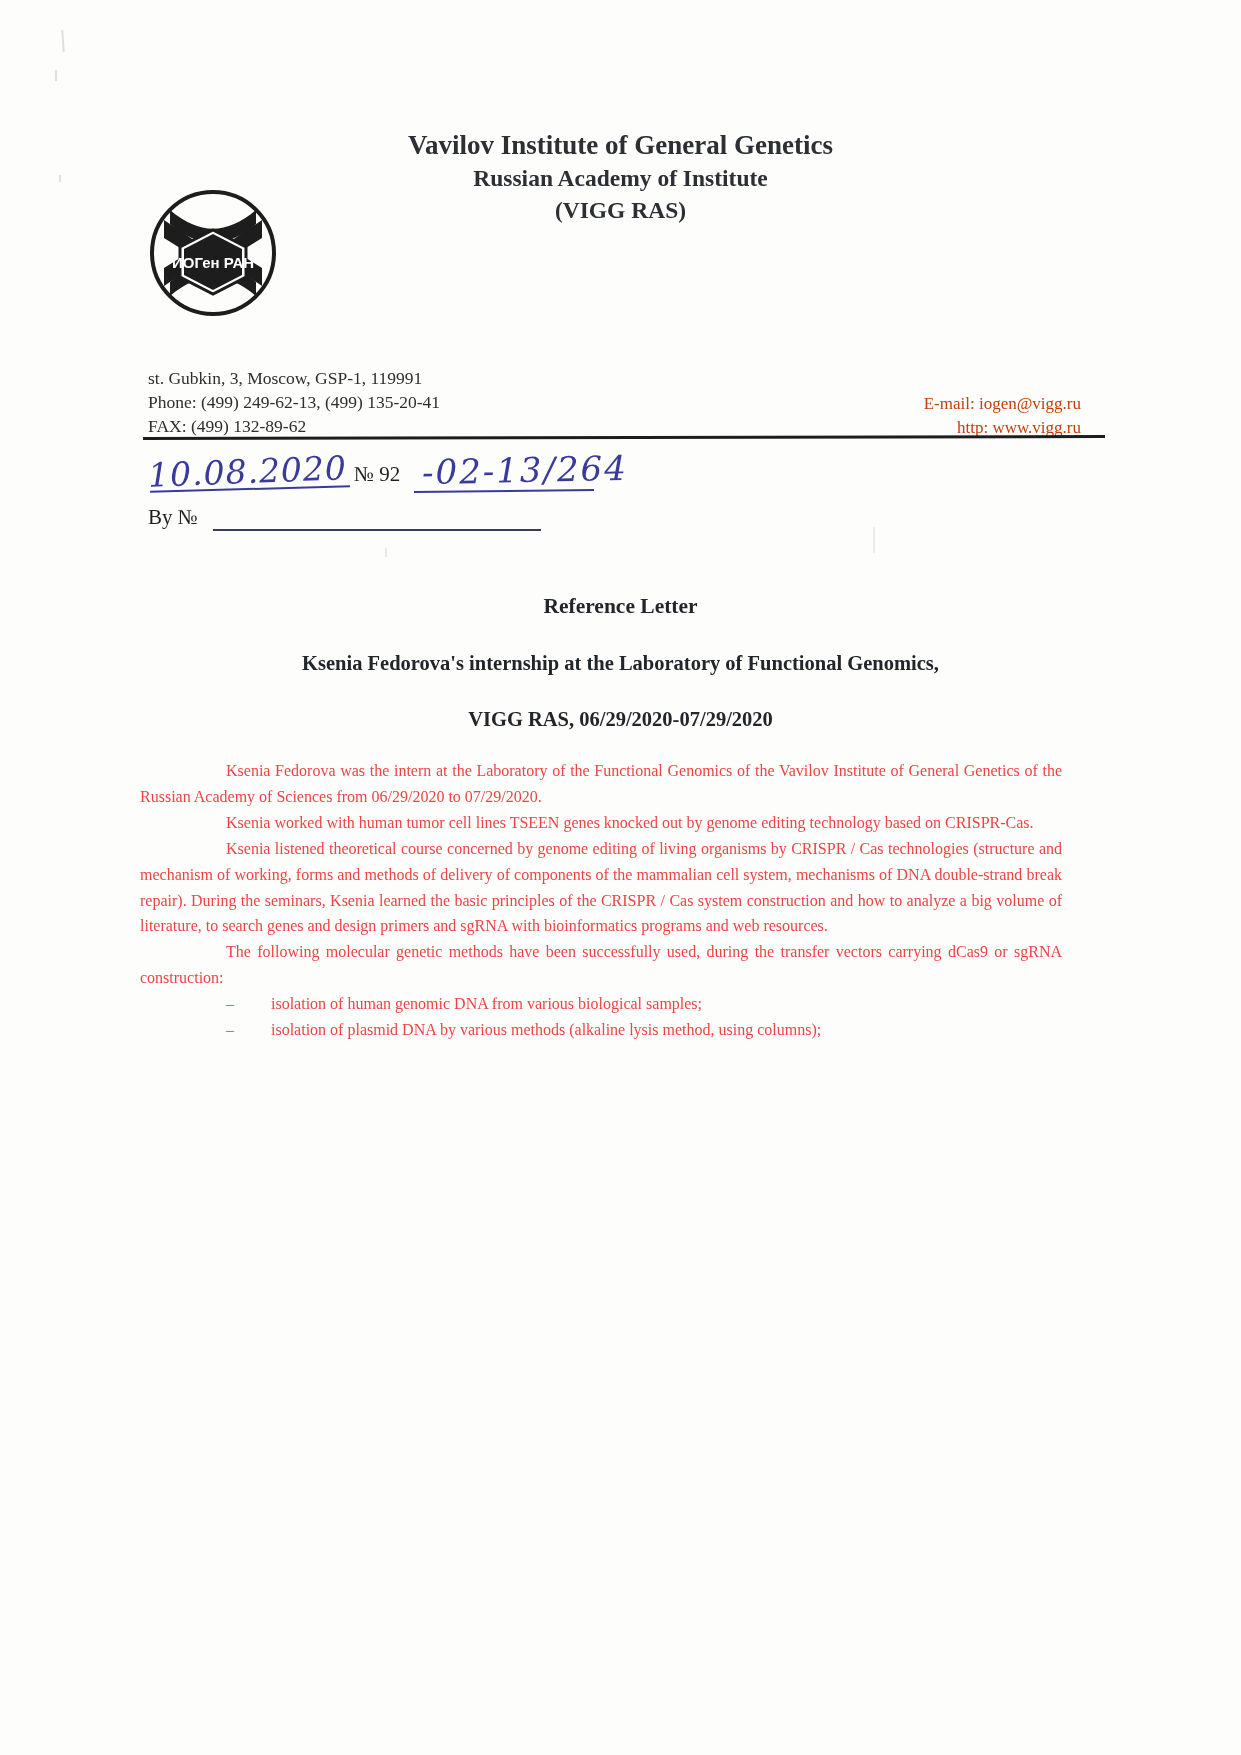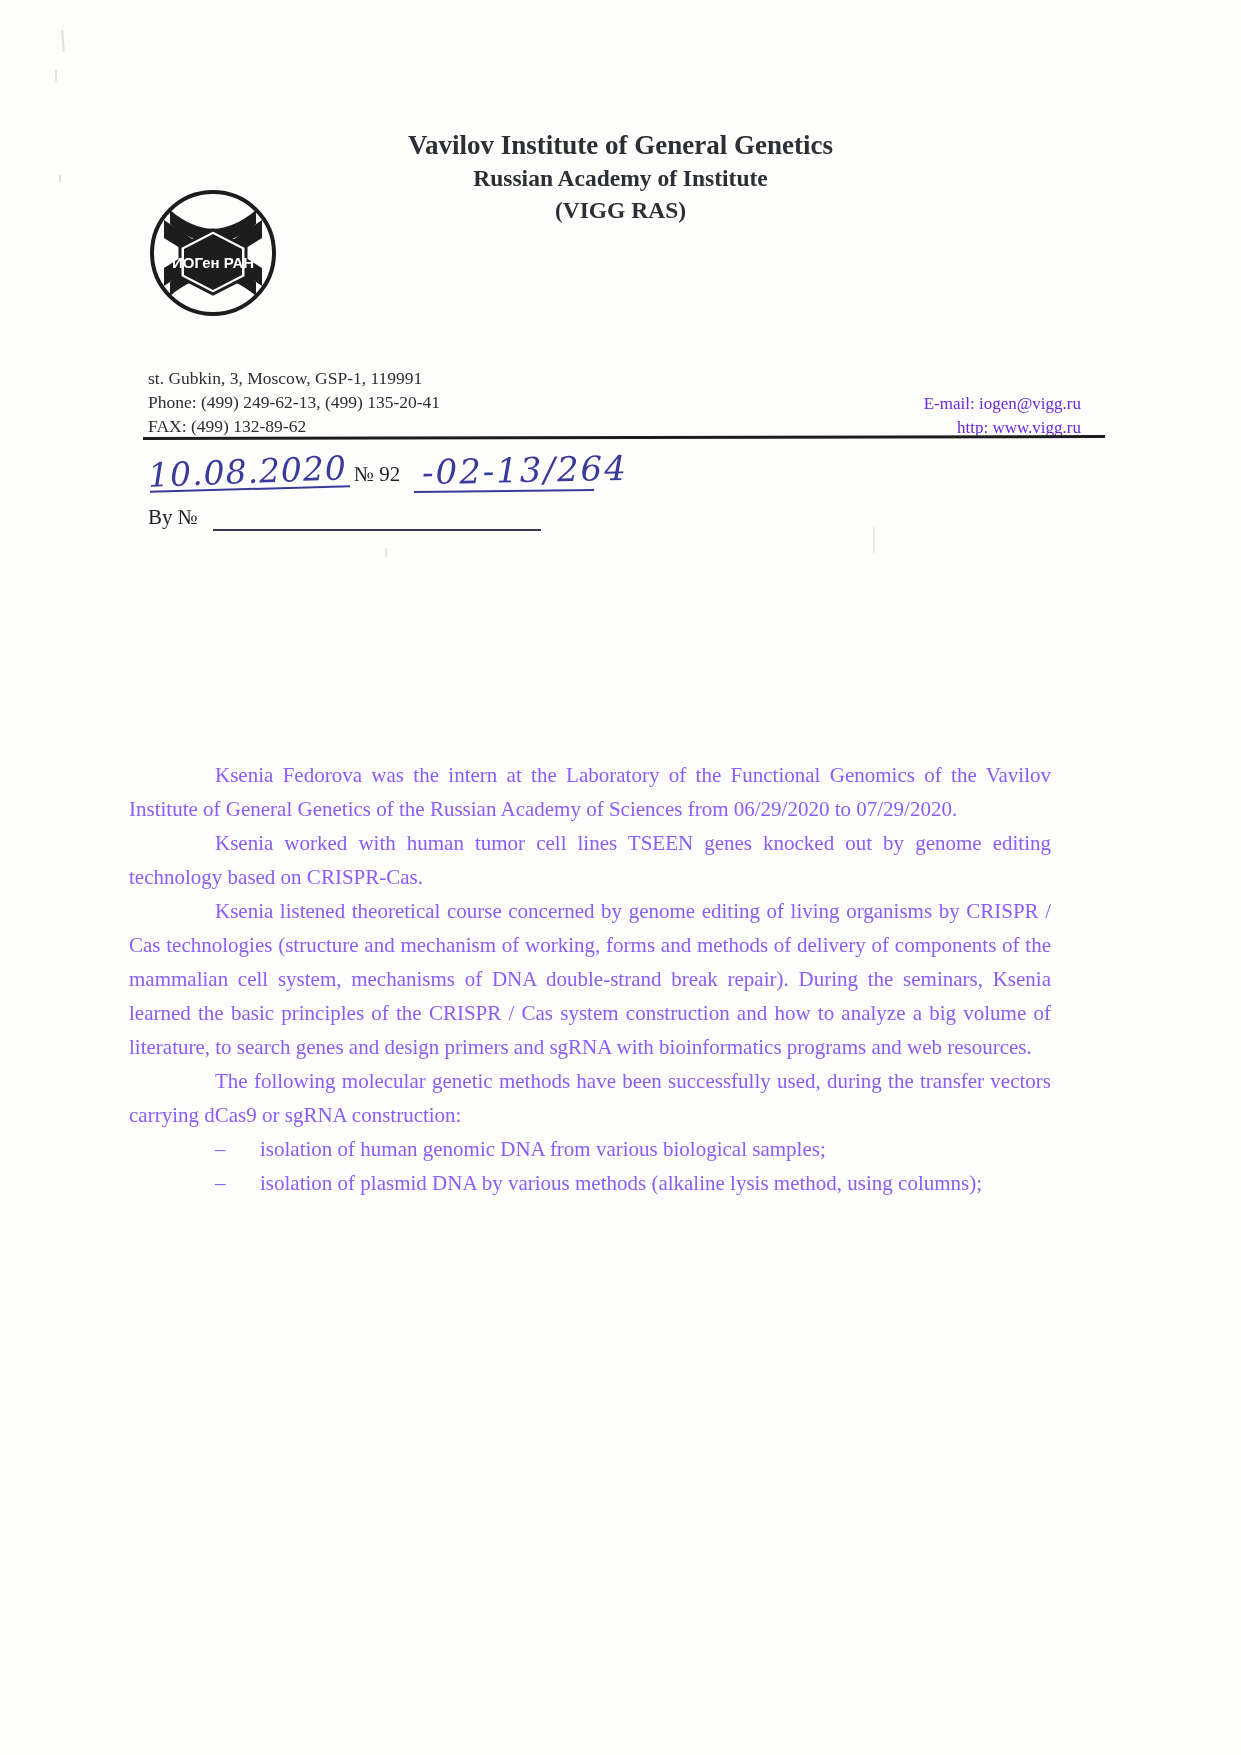--- a/index.html
+++ b/index.html
@@ -83,21 +83,21 @@
     line-height: 1.38;
     color: #2e2e2e;
   }
   .contacts-right {
     position: absolute;
     right: 160px;
     top: 392px;
     text-align: right;
     font-size: 17px;
     line-height: 1.42;
-    color: #6d28d9;
+    color: #c2410c;
   }
   .rule {
     position: absolute;
     left: 143px;
     width: 962px;
     top: 436px;
     height: 3px;
     background: #1d1d1d;
     transform: rotate(-0.12deg);
   }
@@ -193,26 +193,26 @@
   }
   .t3 {
     font-weight: bold;
     font-size: 20.5px;
     margin-top: 33px;
   }
 
   
   .body-text {
     position: absolute;
-    left: 129px;
+    left: 140px;
     width: 922px;
     top: 758px;
-    font-size: 21px;
+    font-size: 16px;
     line-height: 1.62;
-    color: #8b5cf6;
+    color: #ef4444;
   }
   .body-text p {
     margin: 0;
     text-align: justify;
     text-indent: 86px;
     -webkit-hyphens: none;
     hyphens: none;
   }
   ul.methods {
     list-style: none;
@@ -283,20 +283,25 @@
     <span class="hw hw-date">10.08.2020</span>
     <span class="hw-date-underline"></span>
     <span class="num-label">№ 92</span>
     <span class="hw hw-num">-02-13/264</span>
     <span class="hw-num-underline"></span>
   </div>
 
   <div class="byline">By №</div>
   <div class="byline-rule"></div>
 
+  <div class="titles">
+    <div class="t1">Reference Letter</div>
+    <div class="t2">Ksenia Fedorova's internship at the Laboratory of Functional Genomics,</div>
+    <div class="t3">VIGG RAS, 06/29/2020-07/29/2020</div>
+  </div>
 
   <div class="body-text">
     <p>Ksenia Fedorova was the intern at the Laboratory of the Functional Genomics of the Vavilov Institute of General Genetics of the Russian Academy of Sciences from 06/29/2020 to 07/29/2020.</p>
     <p>Ksenia  worked with human tumor cell lines TSEEN genes knocked out by genome editing technology based on CRISPR-Cas.</p>
     <p>Ksenia listened theoretical course concerned by genome editing of living organisms by CRISPR / Cas technologies (structure and mechanism of working, forms and methods of delivery of components of the mammalian cell system, mechanisms of DNA double-strand break repair). During the seminars, Ksenia learned the basic principles of the CRISPR / Cas system construction and how to analyze a big volume of literature, to search genes and design primers and sgRNA with bioinformatics programs and web resources.</p>
     <p>The following molecular genetic methods have been successfully used, during the transfer vectors carrying dCas9 or sgRNA construction:</p>
 
     <ul class="methods">
       <li class="single"><span class="dash">–</span><span>isolation of human genomic DNA from various biological samples;</span></li>
       <li class="single"><span class="dash">–</span><span>isolation of plasmid DNA by various methods (alkaline lysis method, using columns);</span></li>

